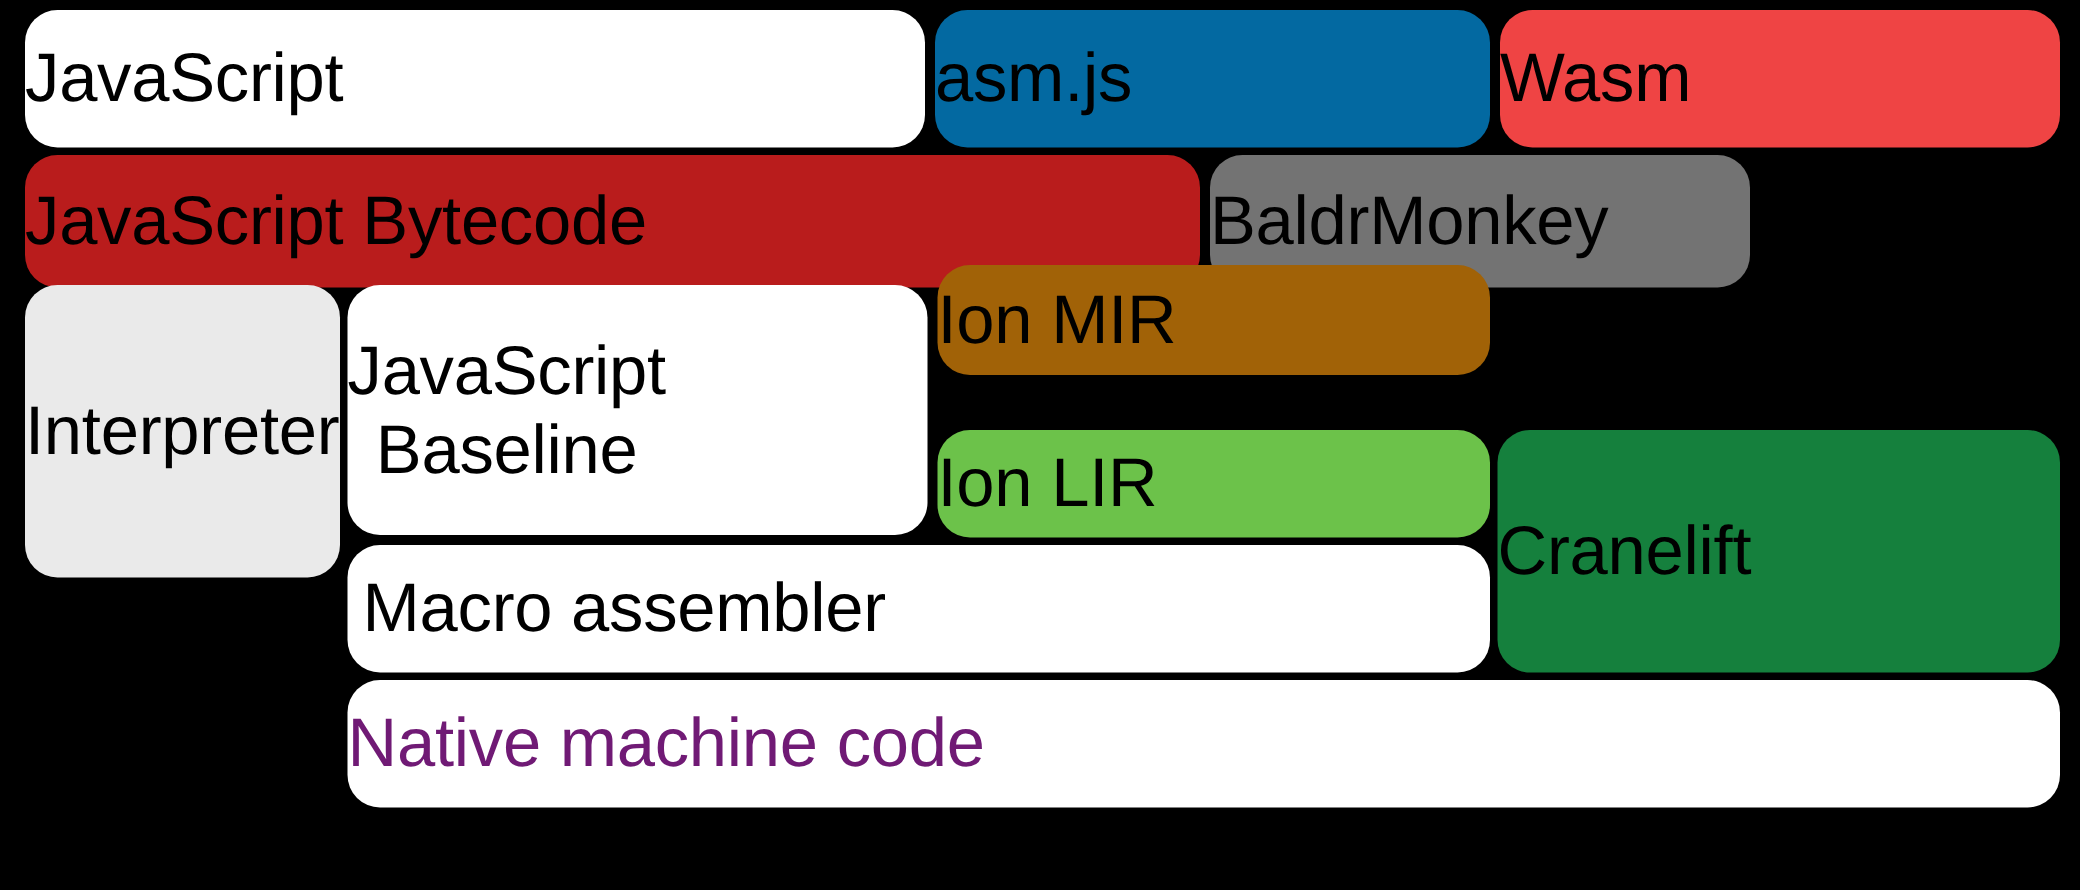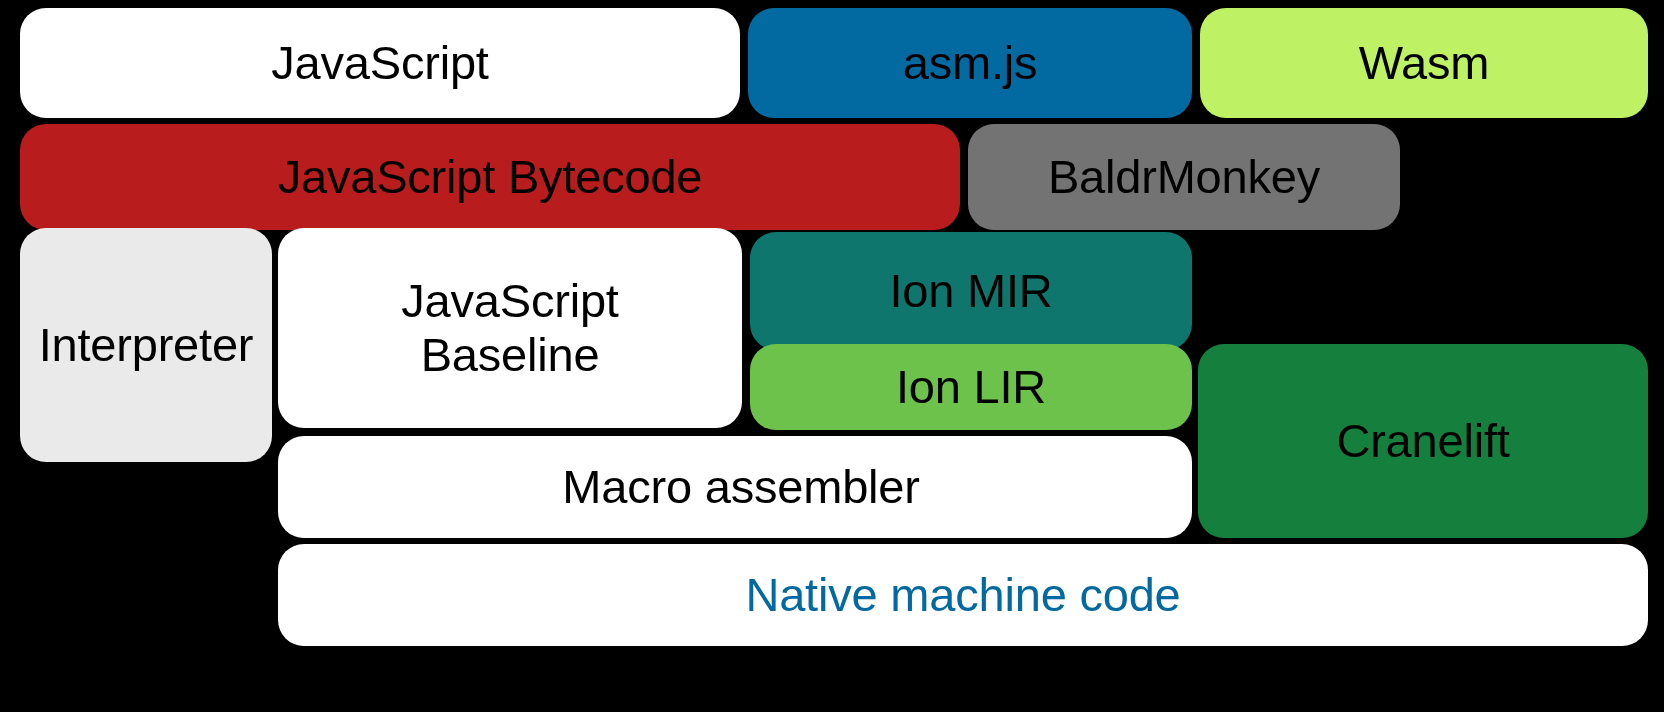--- a/index.html
+++ b/index.html
@@ -14,47 +14,47 @@
     height: 712px;
     background: #000000;
     overflow: hidden;
     font-family: "Liberation Sans", "DejaVu Sans", sans-serif;
   }
   .node {
     position: absolute;
     box-sizing: border-box;
     display: flex;
     align-items: center;
-    justify-content: center;
+    justify-content: flex-start;
     text-align: center;
     color: #000000;
-    font-size: 47px;
+    font-size: 55px;
     font-weight: 400;
     line-height: 1.15;
     letter-spacing: -0.2px;
     border-radius: 26px;
     background: #ffffff;
     white-space: pre-line;
     user-select: none;
   }
   .fill-white { background: #ffffff; }
   .fill-gray  { background: #eaeaea; }
   .fill-green { background: #6cc24a; }
   .fill-pink  { background: #f4788c; }
 </style>
 </head>
 <body>
 
 <div id="canvas" style="background: rgb(0, 0, 0);">
     <div class="node fill-white" style="left: 20px; top: 8px; width: 720px; height: 110px; background: rgb(255, 255, 255); color: rgb(0, 0, 0);"><span>JavaScript</span></div>
     <div class="node fill-white" style="left: 748px; top: 8px; width: 444px; height: 110px; background: #0369a1; color: rgb(0, 0, 0);"><span>asm.js</span></div>
-    <div class="node fill-white" style="left: 1200px; top: 8px; width: 448px; height: 110px; background: #bef264; color: rgb(0, 0, 0);"><span>Wasm</span></div>
+    <div class="node fill-white" style="left: 1200px; top: 8px; width: 448px; height: 110px; background: #ef4444; color: rgb(0, 0, 0);"><span>Wasm</span></div>
     <div class="node fill-white" style="left: 20px; top: 124px; width: 940px; height: 106px; background: #b91c1c; color: rgb(0, 0, 0);"><span>JavaScript Bytecode</span></div>
     <div class="node fill-white" style="left: 968px; top: 124px; width: 432px; height: 106px; background: #737373; color: rgb(0, 0, 0);"><span>BaldrMonkey</span></div>
     <div class="node fill-gray" style="left: 20px; top: 228px; width: 252px; height: 234px; background: rgb(234, 234, 234); color: rgb(0, 0, 0);"><span>Interpreter</span></div>
     <div class="node fill-white" style="left: 278px; top: 228px; width: 464px; height: 200px; background: rgb(255, 255, 255); color: rgb(0, 0, 0);"><span>JavaScript
 Baseline</span></div>
-    <div class="node fill-green" style="left: 750px; top: 232px; width: 442px; height: 118px; background: #0f766e; color: rgb(0, 0, 0);"><span>Ion MIR</span></div>
+    <div class="node fill-green" style="left: 750px; top: 212px; width: 442px; height: 88px; background: #a16207; color: rgb(0, 0, 0);"><span>Ion MIR</span></div>
     <div class="node fill-green" style="left: 750px; top: 344px; width: 442px; height: 86px; background: rgb(108, 194, 74); color: rgb(0, 0, 0);"><span>Ion LIR</span></div>
     <div class="node fill-pink" style="left: 1198px; top: 344px; width: 450px; height: 194px; background: #15803d; color: rgb(0, 0, 0);"><span>Cranelift</span></div>
     <div class="node fill-white" style="left: 278px; top: 436px; width: 914px; height: 102px; background: rgb(255, 255, 255); color: rgb(0, 0, 0); padding-left: 12px;"><span>Macro assembler</span></div>
-    <div class="node fill-white" style="left: 278px; top: 544px; width: 1370px; height: 102px; background: rgb(255, 255, 255); color: #0369a1;"><span>Native machine code</span></div>
+    <div class="node fill-white" style="left: 278px; top: 544px; width: 1370px; height: 102px; background: rgb(255, 255, 255); color: #701a75;"><span>Native machine code</span></div>
   </div>
 
 </body></html>

